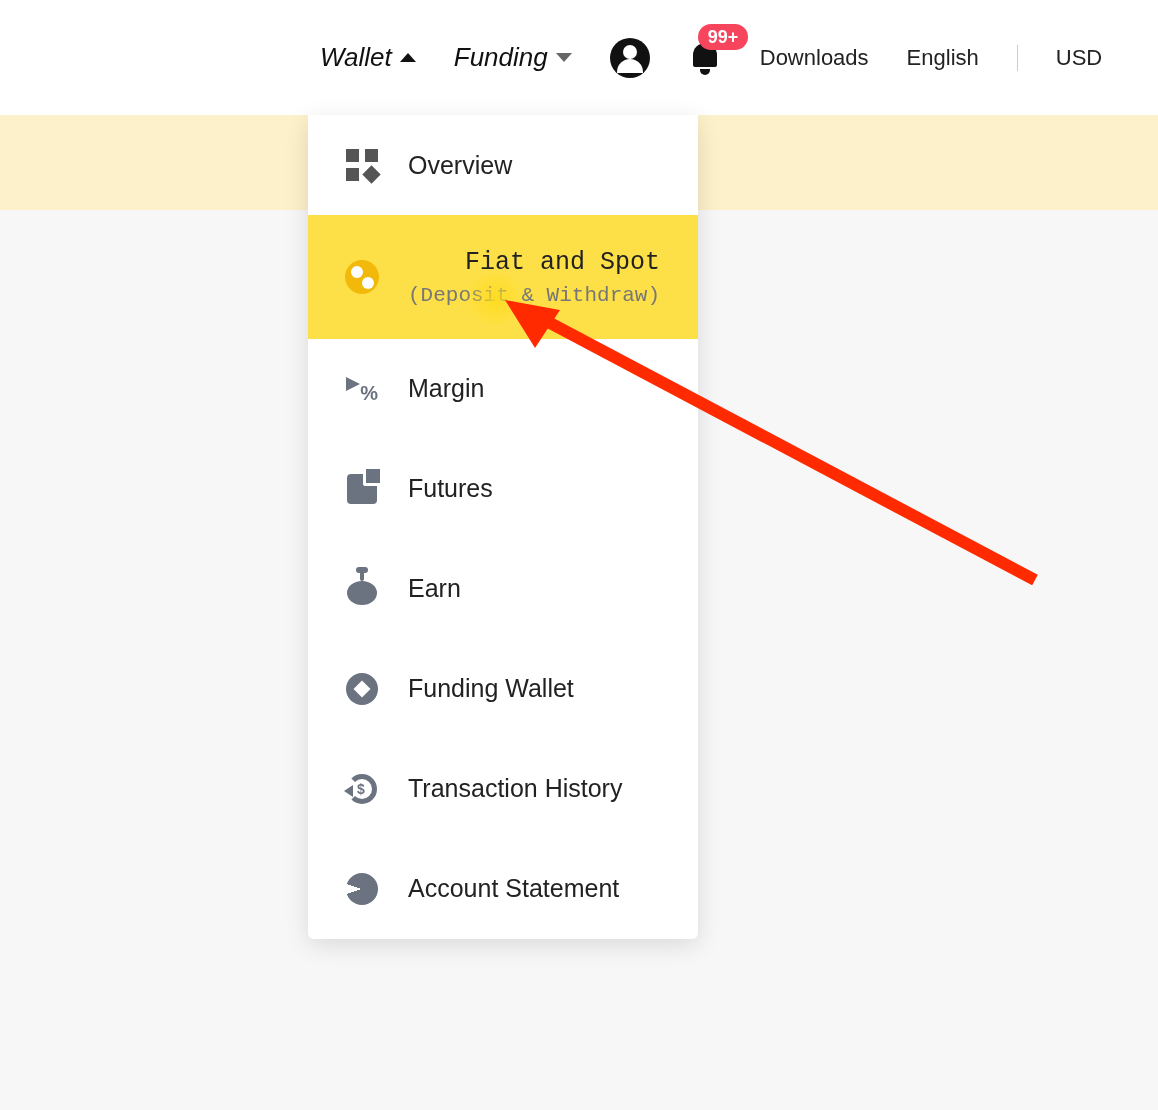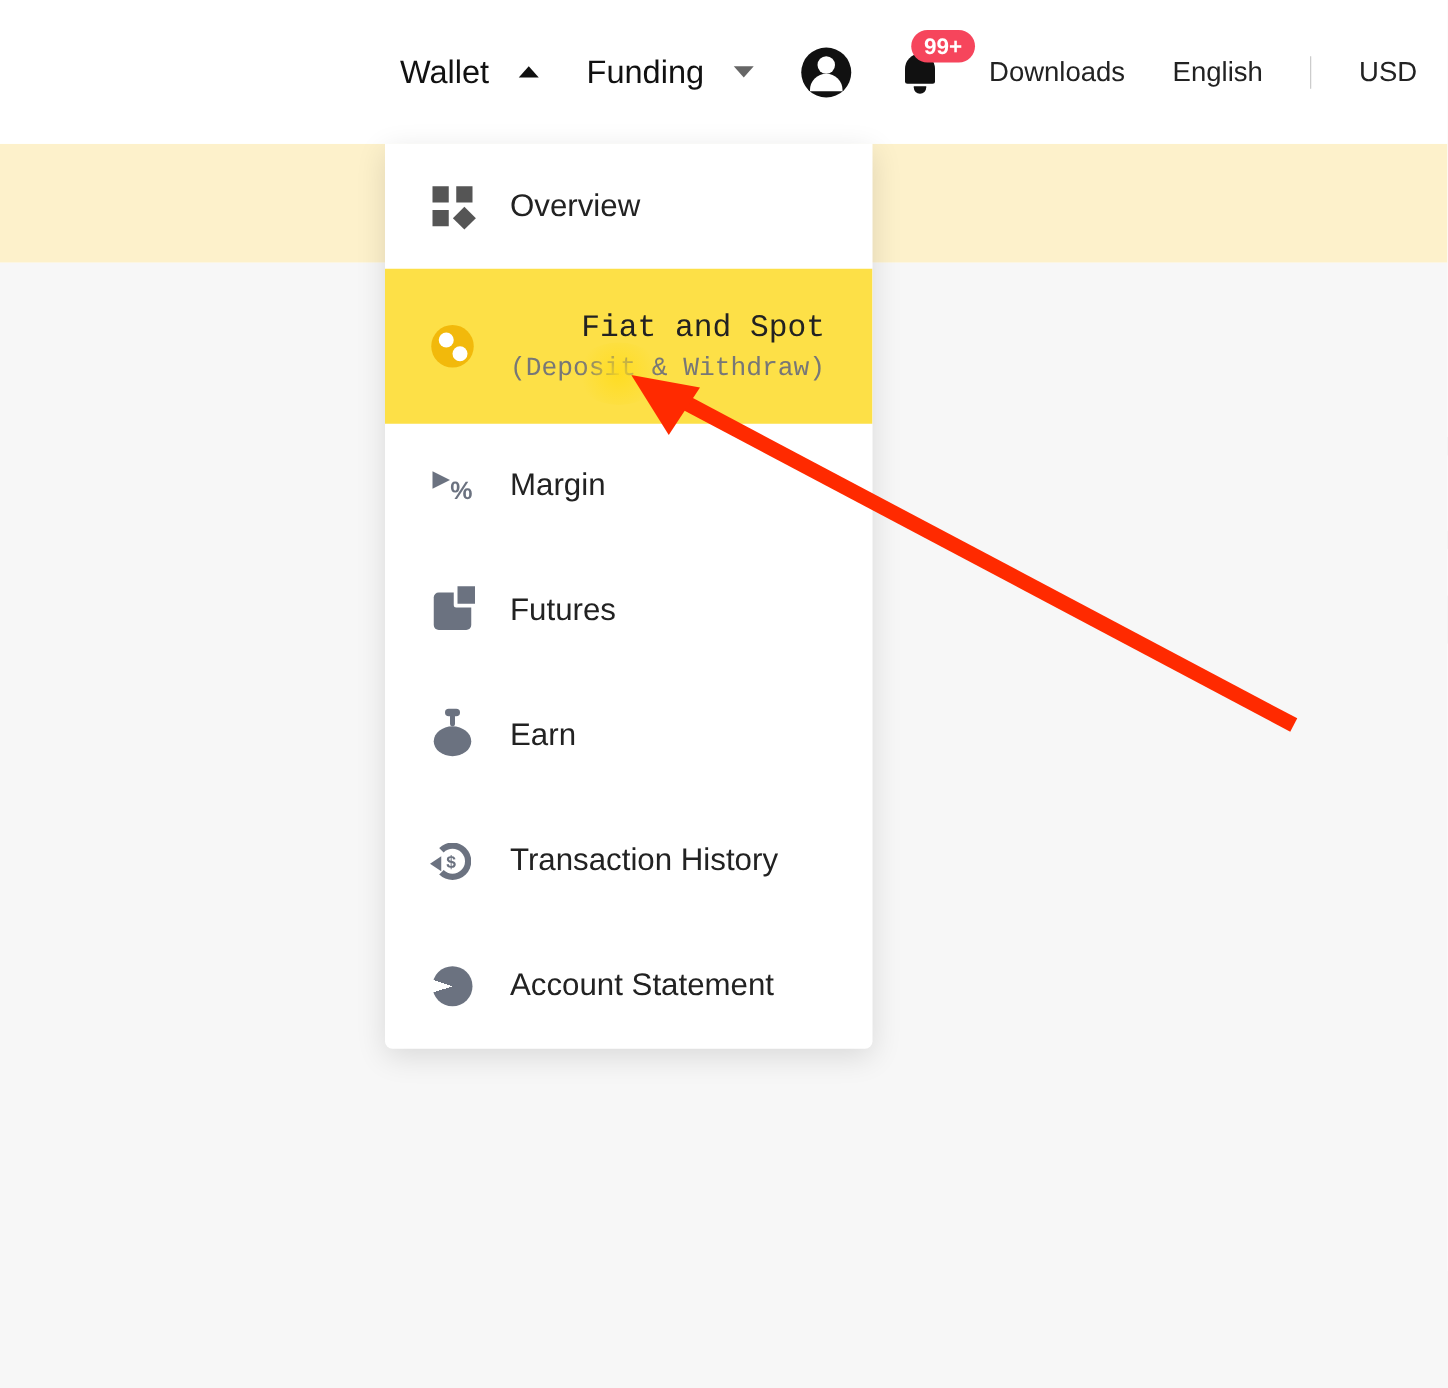--- a/index.html
+++ b/index.html
@@ -33,22 +33,23 @@
     padding-left: 320px;
     gap: 38px;
     position: relative;
     z-index: 2;
   }
   .nav-item {
     font-size: 26px;
     color: #111;
     display: flex;
     align-items: center;
-    gap: 24px;
+    gap: 8px;
     cursor: pointer;
+    font-style: italic;
   }
   .caret-up, .caret-down {
     width: 0; height: 0;
     border-left: 8px solid transparent;
     border-right: 8px solid transparent;
   }
   .caret-up { border-bottom: 9px solid #111; }
   .caret-down { border-top: 9px solid #666; }
   .account-icon {
     width: 40px; height: 40px;
@@ -338,20 +339,28 @@
   <div class="dd-item">
     <div class="dd-icon">
         <div class="ic-earn"></div>
       </div>
     <div>
       <div class="dd-label">Earn</div>
     </div>
   </div>
   <div class="dd-item">
     <div class="dd-icon">
+        <div class="ic-funding"></div>
+      </div>
+    <div>
+      <div class="dd-label">Funding Wallet</div>
+    </div>
+  </div>
+  <div class="dd-item">
+    <div class="dd-icon">
         <div class="ic-history"></div>
       </div>
     <div>
       <div class="dd-label">Transaction History</div>
     </div>
   </div>
   <div class="dd-item">
     <div class="dd-icon">
         <div class="ic-statement"></div>
       </div>

